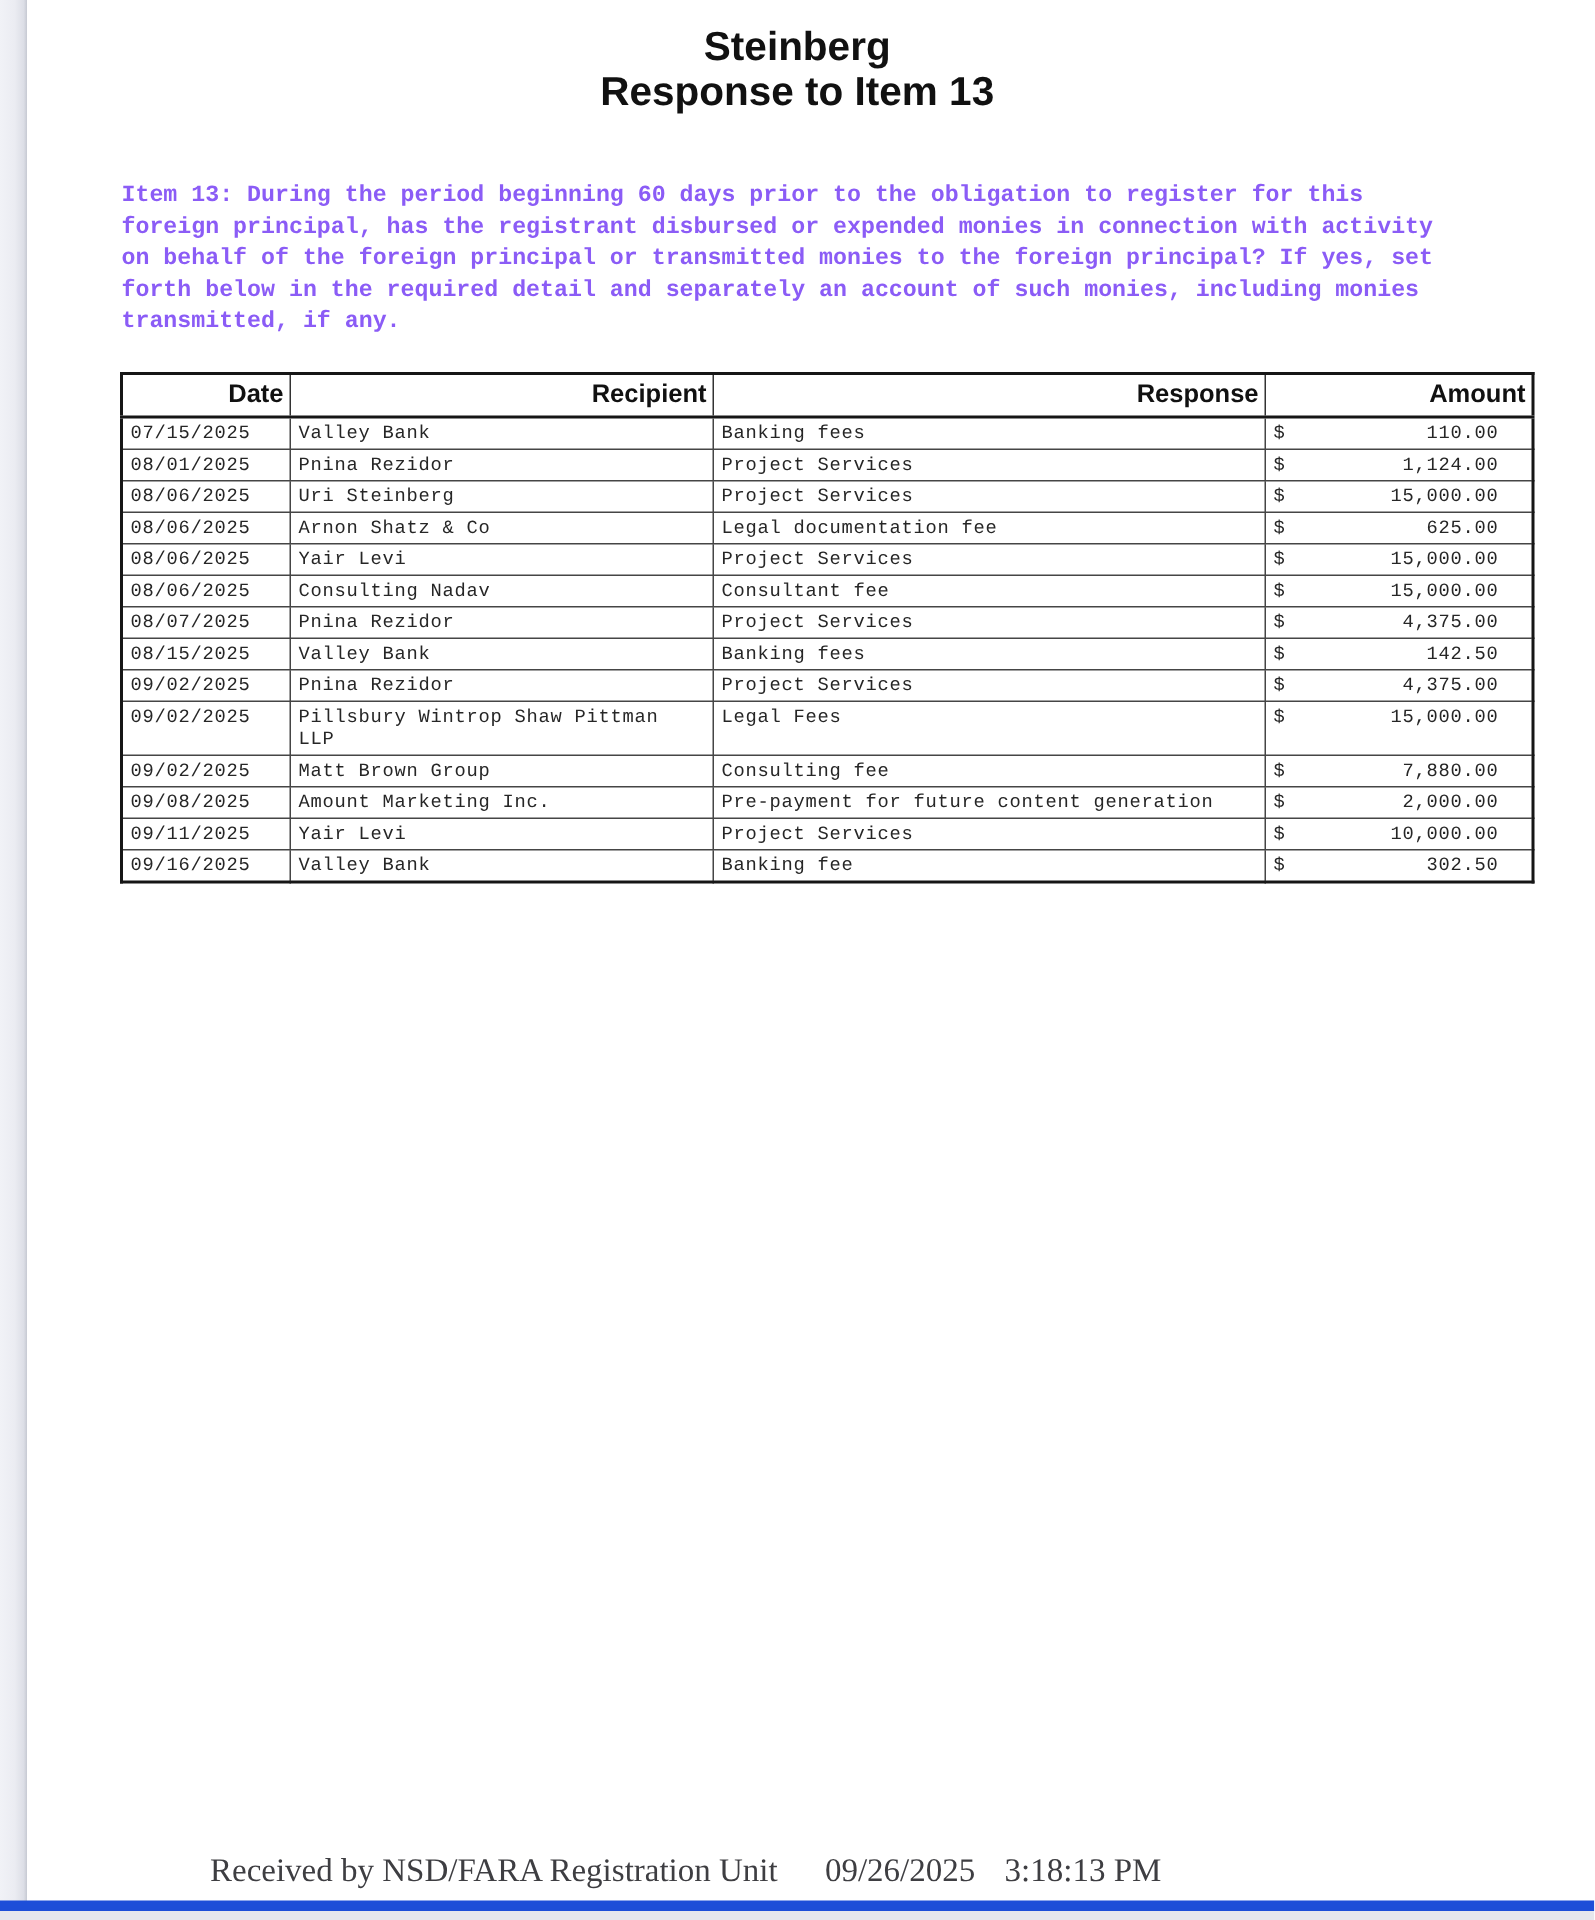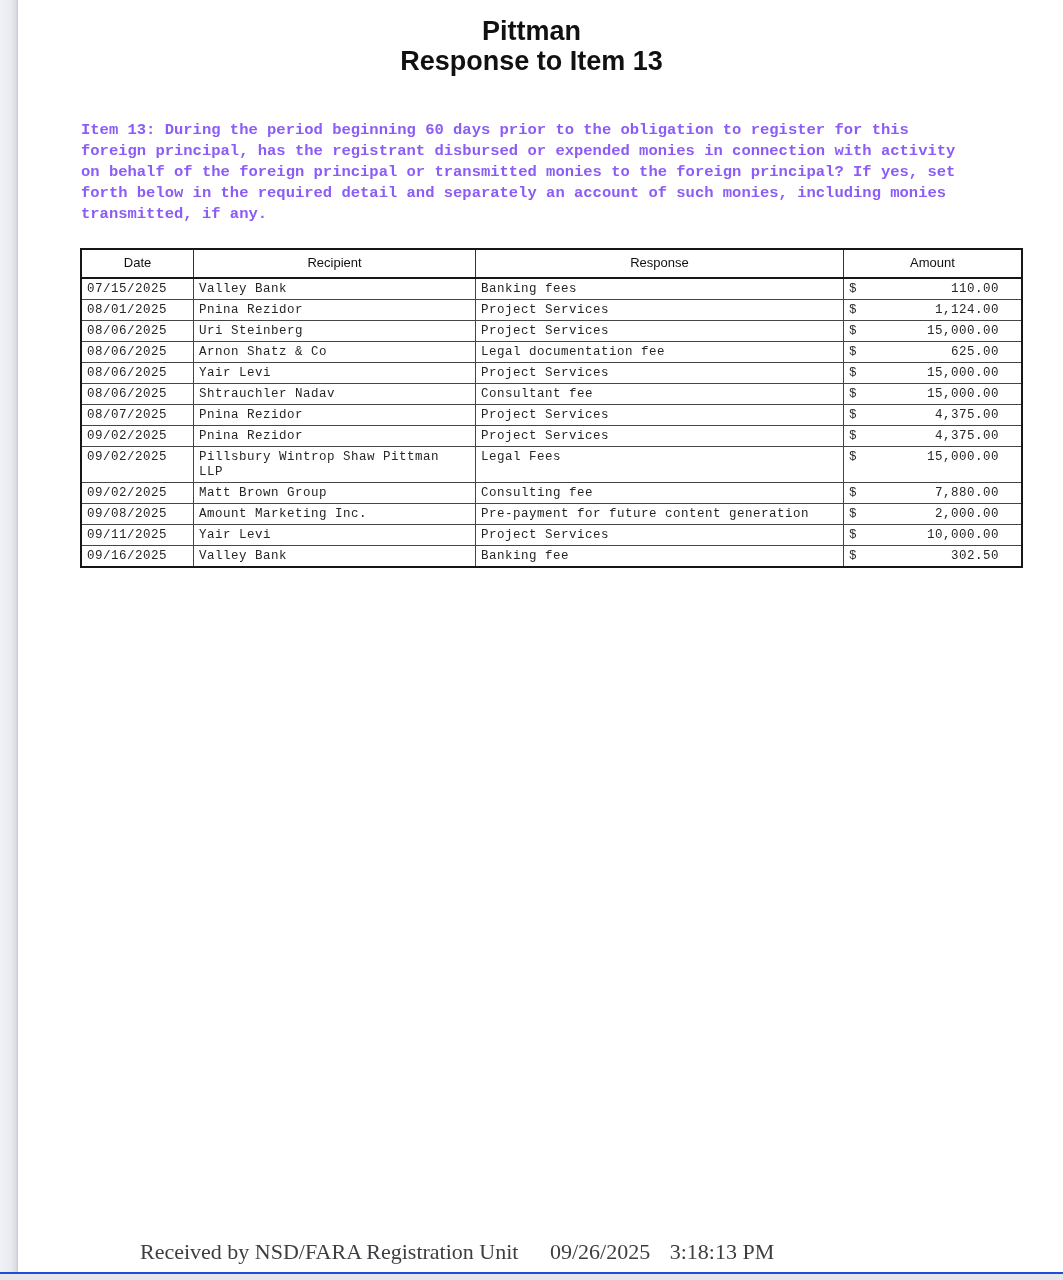--- a/index.html
+++ b/index.html
@@ -54,24 +54,24 @@
     border-collapse: collapse;
     table-layout: fixed;
     border: 2px solid #161616;
     font-family: "Liberation Mono", "DejaVu Sans Mono", monospace;
     font-size: 12.5px;
     letter-spacing: 0.5px;
     color: #262626;
   }
   .disb-table th {
     font-family: "Liberation Sans", sans-serif;
-    font-weight: normal;
-    font-size: 13px;
+    font-weight: bold;
+    font-size: 17px;
     letter-spacing: 0;
-    text-align: center;
+    text-align: right;
     color: #111111;
     border: 1px solid #333333;
     border-bottom: 2px solid #161616;
     padding: 3px 4px 4px 4px;
     line-height: 20px;
   }
   .disb-table td {
     border: 1px solid #454545;
     padding: 3px 5px 2px 5px;
     line-height: 15px;
@@ -90,38 +90,38 @@
     padding-right: 17px;
   }
 
   .footer {
     position: absolute;
     left: 0;
     bottom: 6px;
     width: 100%;
     box-sizing: border-box;
     padding: 0 0 7px 140px;
-    border-bottom: 2px solid #1d4ed8;
+    border-bottom: 7px solid #1d4ed8;
     font-family: "Liberation Serif", serif;
     font-size: 22px;
     line-height: 26px;
     color: #3e3e42;
   }
   .footer .stamp-date { margin-left: 26px; }
   .footer .stamp-time { margin-left: 14px; }
 </style>
 </head>
 <body>
 
 <div class="page">
 
   <div class="scan-edge-left"></div>
 
   <div class="doc-title">
-    <div>Pittman</div>
+    <div>Steinberg</div>
     <div>Response to Item 13</div>
   </div>
 
   <div class="item13-text">Item 13: During the period beginning 60 days prior to the obligation to register for this foreign principal, has the registrant disbursed or expended monies in connection with activity on behalf of the foreign principal or transmitted monies to the foreign principal? If yes, set forth below in the required detail and separately an account of such monies, including monies transmitted, if any.</div>
 
   <table class="disb-table">
     <thead>
       <tr id="table-head-row">
           <th class="col-date">Date</th>
           <th class="col-recipient">Recipient</th>
@@ -180,37 +180,48 @@
           <td class="col-purpose">Project Services</td>
           <td class="col-amount">
             <div class="amount-flex">
               <span>$</span>
               <span>15,000.00</span>
             </div>
           </td>
         </tr>
         <tr>
           <td class="col-date">08/06/2025</td>
-          <td class="col-recipient">Shtrauchler Nadav</td>
+          <td class="col-recipient">Consulting Nadav</td>
           <td class="col-purpose">Consultant fee</td>
           <td class="col-amount">
             <div class="amount-flex">
               <span>$</span>
               <span>15,000.00</span>
             </div>
           </td>
         </tr>
         <tr>
           <td class="col-date">08/07/2025</td>
           <td class="col-recipient">Pnina Rezidor</td>
           <td class="col-purpose">Project Services</td>
           <td class="col-amount">
             <div class="amount-flex">
               <span>$</span>
               <span>4,375.00</span>
+            </div>
+          </td>
+        </tr>
+        <tr>
+          <td class="col-date">08/15/2025</td>
+          <td class="col-recipient">Valley Bank</td>
+          <td class="col-purpose">Banking fees</td>
+          <td class="col-amount">
+            <div class="amount-flex">
+              <span>$</span>
+              <span>142.50</span>
             </div>
           </td>
         </tr>
         <tr>
           <td class="col-date">09/02/2025</td>
           <td class="col-recipient">Pnina Rezidor</td>
           <td class="col-purpose">Project Services</td>
           <td class="col-amount">
             <div class="amount-flex">
               <span>$</span>

